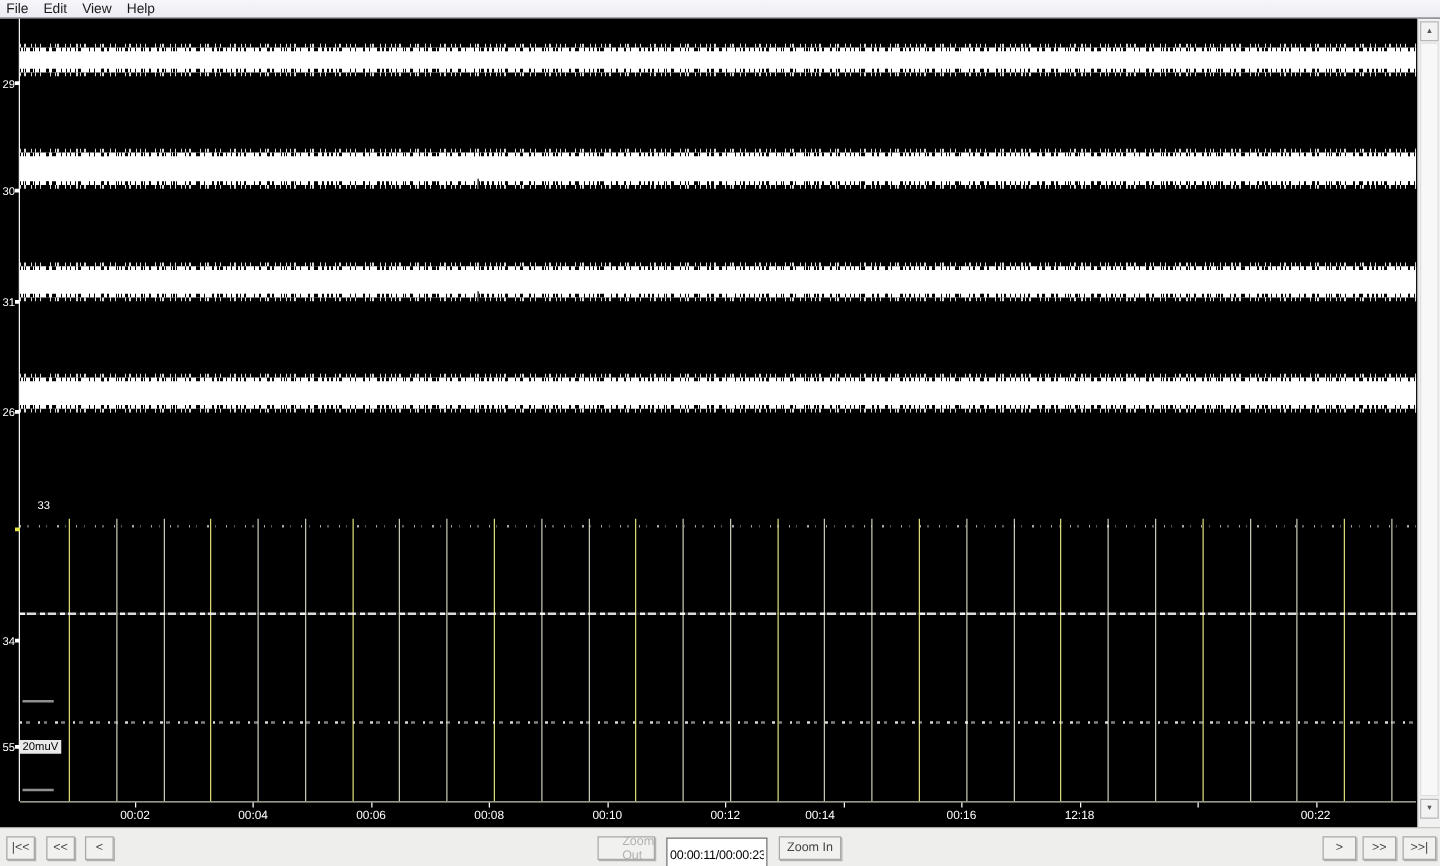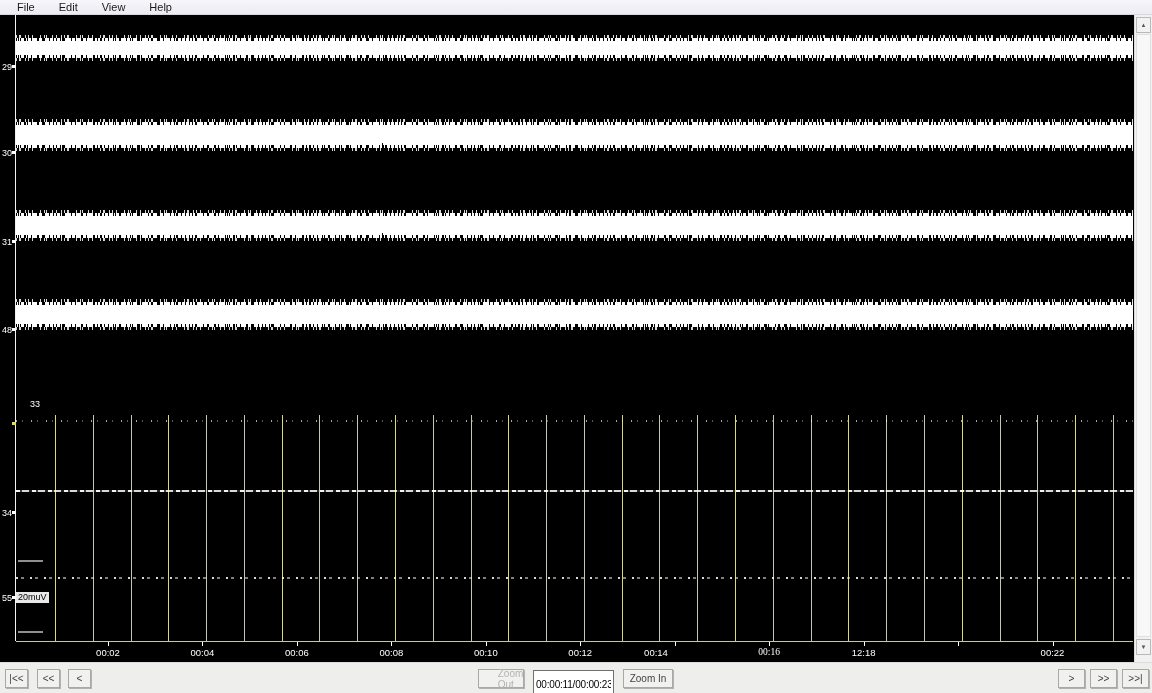--- a/index.html
+++ b/index.html
@@ -1,21 +1,21 @@
 <!DOCTYPE html>
 <html><head>
 <meta charset="utf-8">
 <style>
   html,body{margin:0;padding:0;width:1152px;height:693px;overflow:hidden;
     font-family:"Liberation Sans", sans-serif;background:#000;}
   
   .menubar{position:absolute;left:0;top:0;width:1152px;height:15px;
     background:linear-gradient(#f7f6fb,#edebf3);border-bottom:1px solid #d9d8e0;
     display:flex;align-items:center;box-sizing:border-box;}
-  .menu-item{font-size:11px;color:#1a1a1a;padding:0 6px;line-height:14px;cursor:default;margin-left:12px;}
+  .menu-item{font-size:11px;color:#1a1a1a;padding:0 6px;line-height:14px;cursor:default;}
   .menu-item:first-child{padding-left:5px;}
   
   .viewer{position:absolute;left:0;top:15px;width:1152px;height:647px;background:#000;}
   .plot{position:absolute;left:16px;top:0;width:1117px;height:647px;background:#000;overflow:hidden;}
   .band{position:absolute;left:0;width:100%;background:#fff;}
   .fuzz{position:absolute;left:0;width:100%;height:3px;}
   .fuzz-b{background-image:
     repeating-linear-gradient(90deg,#000 0 1px,transparent 1px 4px,#000 4px 5px,transparent 5px 11px),
     repeating-linear-gradient(90deg,transparent 0 2px,#000 2px 3px,transparent 3px 8px,#000 8px 10px,transparent 10px 19px);}
   .fuzz-w{background-image:
@@ -139,21 +139,21 @@
       <div class="t-label" style="left: 260.9px; top: 632px;">00:06</div>
       <div class="t-tick" style="left: 281px; top: 627px;"></div>
       <div class="t-label" style="left: 355.35px; top: 632px;">00:08</div>
       <div class="t-tick" style="left: 375px; top: 627px;"></div>
       <div class="t-label" style="left: 449.8px; top: 632px;">00:10</div>
       <div class="t-tick" style="left: 470px; top: 627px;"></div>
       <div class="t-label" style="left: 544.25px; top: 632px;">00:12</div>
       <div class="t-tick" style="left: 564px; top: 627px;"></div>
       <div class="t-label" style="left: 620px; top: 632px;">00:14</div>
       <div class="t-tick" style="left: 659px; top: 627px;"></div>
-      <div class="t-label" style="left: 733.15px; top: 632px; font-family: Liberation Serif, serif;">00:16</div>
+      <div class="t-label" style="left: 733.15px; top: 632px;">00:16</div>
       <div class="t-tick" style="left: 753px; top: 627px;"></div>
       <div class="t-label" style="left: 827.6px; top: 632px;">12:18</div>
       <div class="t-tick" style="left: 848px; top: 627px;"></div>
       <div class="t-label" style="left: 922.05px; top: 632px; margin-top: 32px;">00:20</div>
       <div class="t-tick" style="left: 942px; top: 627px;"></div>
       <div class="t-label" style="left: 1016.5px; top: 632px;">00:22</div>
       <div class="t-tick" style="left: 1037px; top: 627px;"></div>
     </div>
   <div class="axis-v"></div>
   <div class="scrollbar">
@@ -164,21 +164,21 @@
     <div class="sb-btn" style="top:624px">
       <span class="sb-arrow">▼</span>
     </div>
   </div>
 <div class="ch-label" style="top: 47px;">29</div>
     <div class="ch-tick" style="top: 50px; background: rgb(255, 255, 255);"></div>
     <div class="ch-label" style="top: 133px;">30</div>
     <div class="ch-tick" style="top: 136px; background: rgb(255, 255, 255);"></div>
     <div class="ch-label" style="top: 222px;">31</div>
     <div class="ch-tick" style="top: 225px; background: rgb(255, 255, 255);"></div>
-    <div class="ch-label" style="top: 310px;">48</div>
+    <div class="ch-label" style="top: 310px;">26</div>
     <div class="ch-tick" style="top: 313px; background: rgb(255, 255, 255);"></div>
     <div class="ch-label" style="top: 384px; padding-left: 28px;">33</div>
     <div class="ch-tick" style="top: 407px; background: rgb(226, 226, 74);"></div>
     <div class="ch-label" style="top: 493px;">34</div>
     <div class="ch-tick" style="top: 496px; background: rgb(255, 255, 255);"></div>
     <div class="ch-label" style="top: 578px;">55</div>
     <div class="ch-tick" style="top: 581px; background: rgb(255, 255, 255);"></div>
   </div>
 
 <div class="toolbar">

